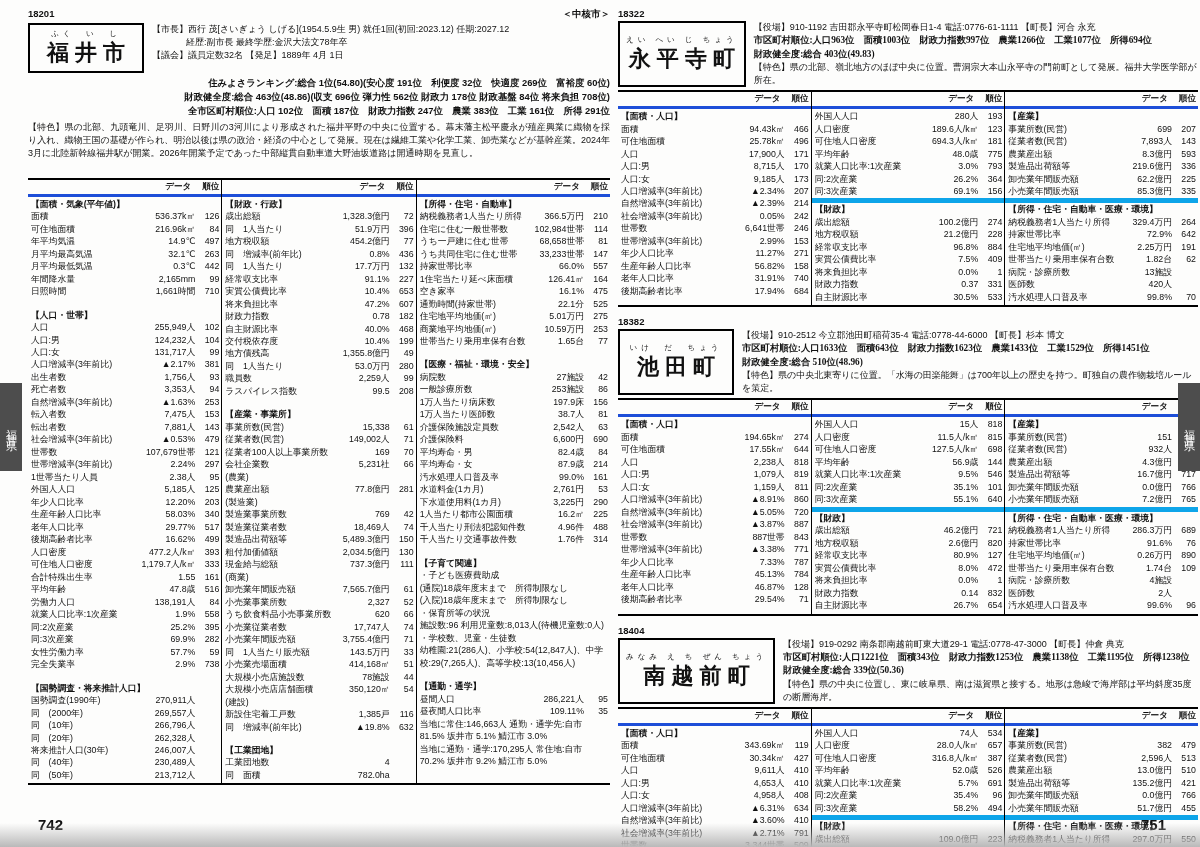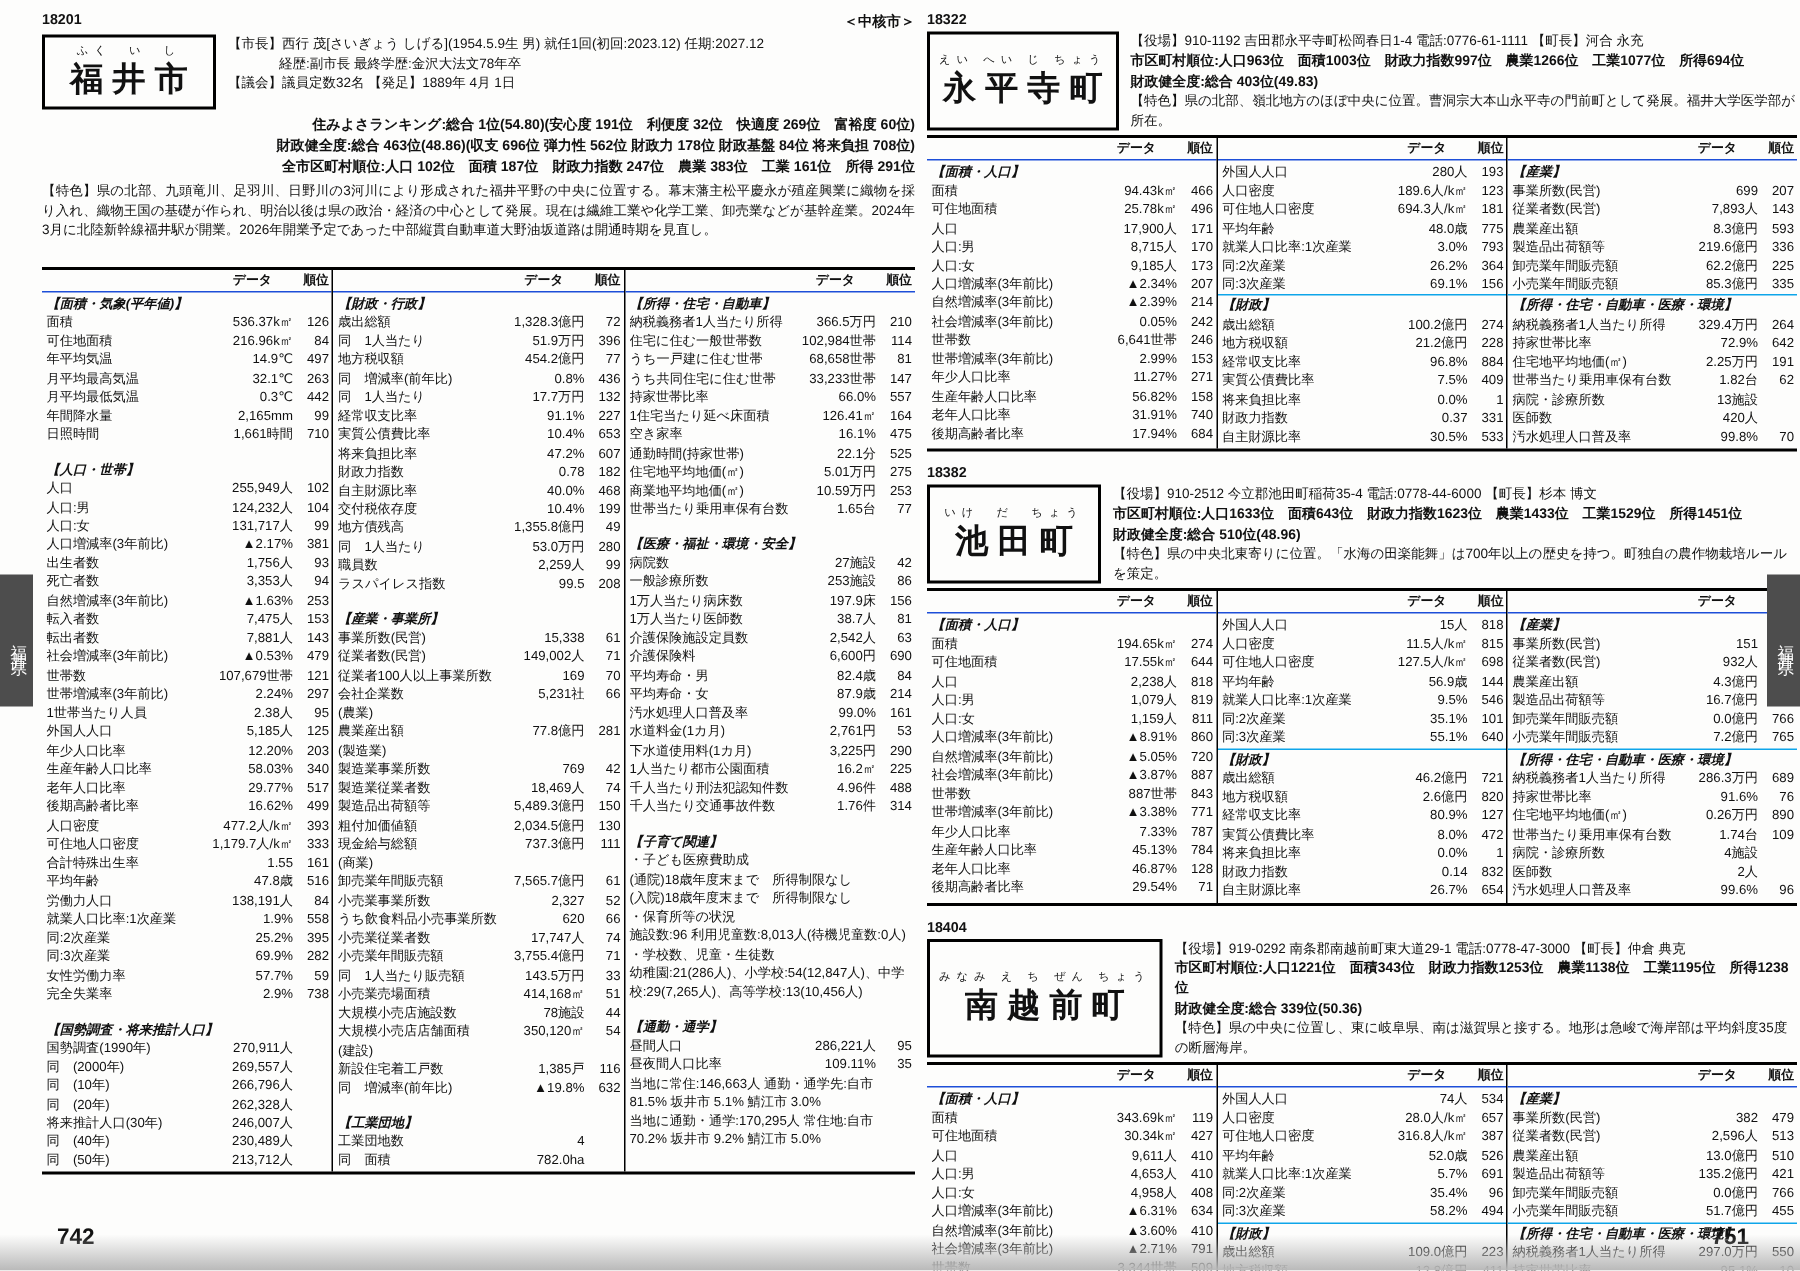--- a/index.html
+++ b/index.html
@@ -22,39 +22,39 @@
   
   .coderow{display:flex;justify-content:space-between;font-size:9.5px;font-weight:bold;margin-bottom:2px;}
   .mhead{display:flex;gap:8px;margin-bottom:3px;}
   .namebox{border:2.5px solid #000;text-align:center;padding:4px 6px 6px;flex:0 0 auto;
     display:flex;flex-direction:column;justify-content:center;min-width:100px;}
   .kana{font-size:7.5px;letter-spacing:4px;margin-bottom:2px;white-space:nowrap;}
   .mname{font-size:22px;font-weight:bold;white-space:nowrap;line-height:1.1;}
   .minfo{font-size:9px;line-height:1.45;flex:1;}
   .iline{white-space:normal;}
   .iline.indent{padding-left:34px;}
-  .iline.bold{font-weight:bold;font-size:9.3px;}
+  .iline.bold{font-weight:bold;font-size:9.3px;font-family:Liberation Serif, serif;}
   .feature{font-size:9px;line-height:1.45;text-align:justify;margin:2px 0 18px;}
   .sumline{font-weight:bold;font-size:9.4px;line-height:1.5;text-align:right;}
   
   .stable{display:flex;border-top:2.5px solid #000;border-bottom:2.5px solid #000;}
   .scol{flex:1 1 0;min-width:0;padding:0 0 2px;}
   .scol + .scol{border-left:1px solid #000;}
   .chead{display:flex;justify-content:flex-end;font-size:8.6px;font-weight:bold;
-    border-bottom:1px solid #1d4ed8;padding:1px 2px 1px 0;gap:16px;}
+    border-bottom:3px solid #1d4ed8;padding:1px 2px 1px 0;gap:6px;}
   .chead .rh{width:22px;text-align:right;}
   .rows{padding:1px 2px 0 3px;}
   .trow{display:flex;font-size:8.8px;line-height:1.42;}
   .trow .lbl{white-space:nowrap;overflow:hidden;}
   .trow .val{margin-left:auto;text-align:right;white-space:nowrap;}
   .trow .rank{width:24px;text-align:right;flex:0 0 auto;}
-  .sec{font-weight:bold;font-size:8.8px;line-height:1.42;white-space:nowrap;font-style:italic;}
+  .sec{font-weight:bold;font-size:8.8px;line-height:1.42;white-space:nowrap;}
   .note{font-size:8.8px;line-height:1.42;}
   .page-left .rows .sec:not(:first-child){margin-top:11px;}
-  .page-right .sec.rule{border-top:1px solid #0ea5e9;margin:1px -2px 0 -3px;padding-left:3px;}
+  .page-right .sec.rule{border-top:5px solid #0ea5e9;margin:1px -2px 0 -3px;padding-left:3px;}
   .muni{margin-bottom:9px;}
   .page-left .stable{min-height:572px;}
 </style>
 </head>
 <body>
 
 <div class="page page-left">
   <div class="coderow">
     <span>18201</span>
     <span>＜中核市＞</span>

